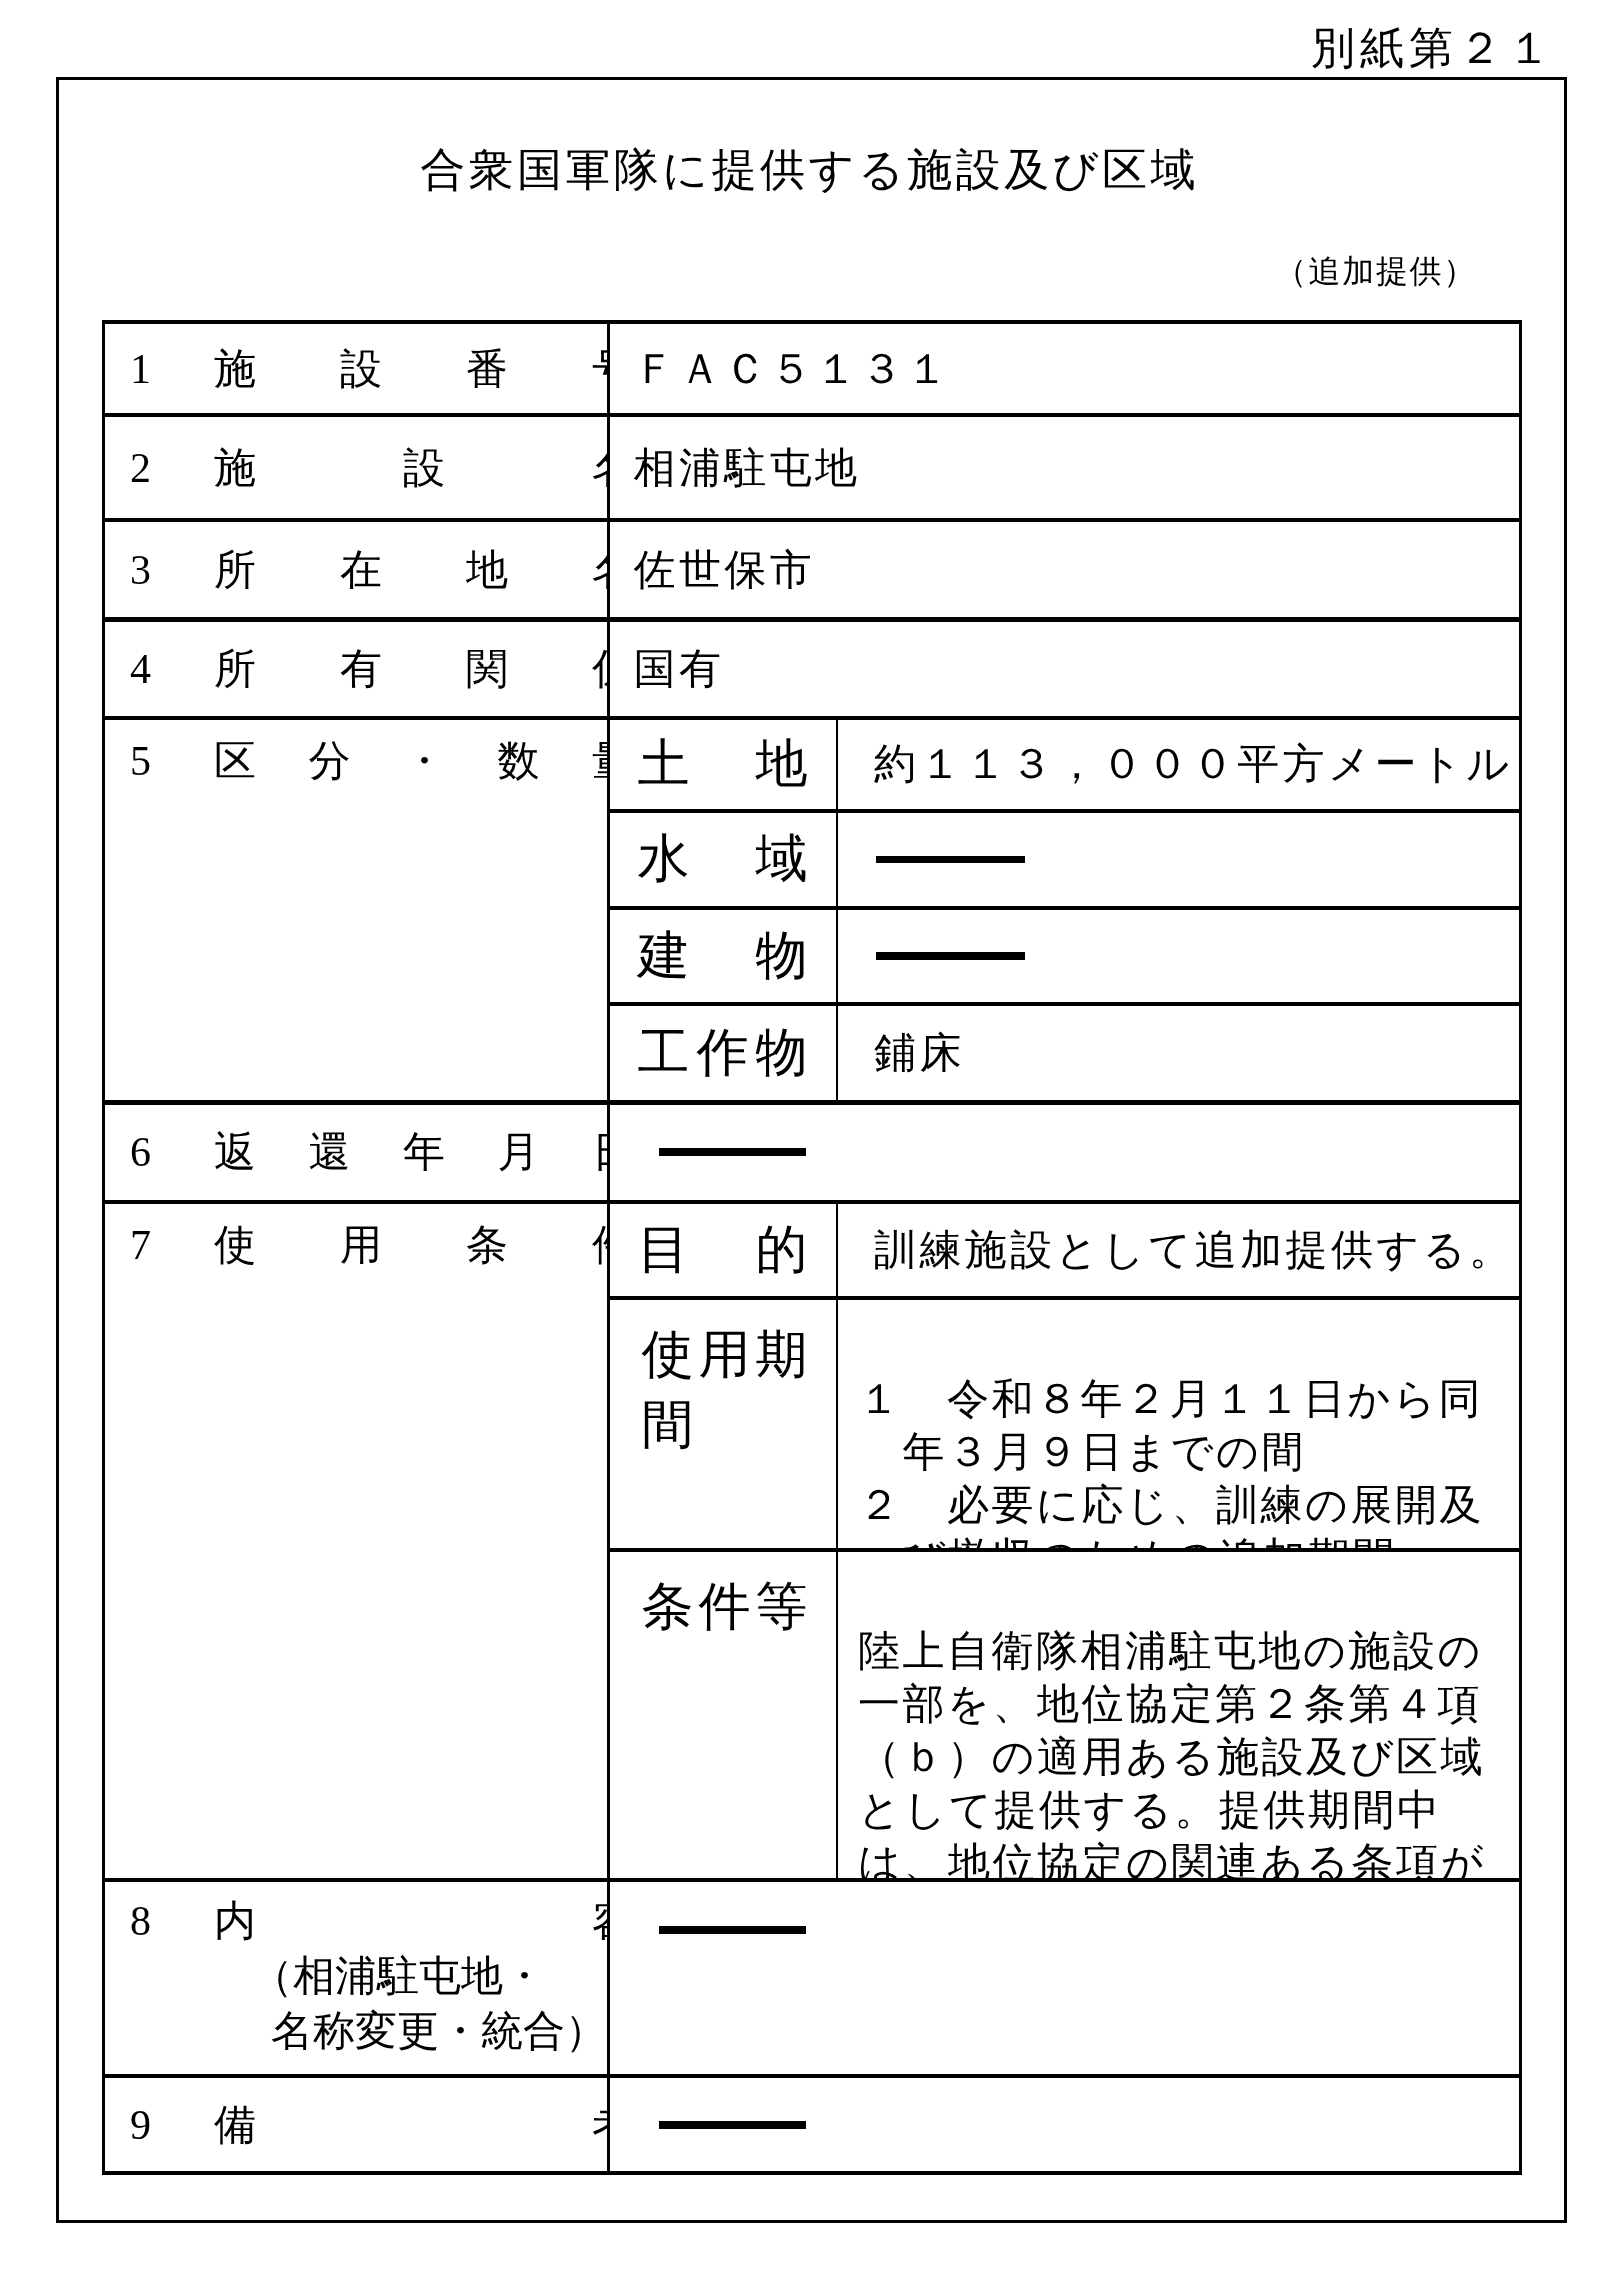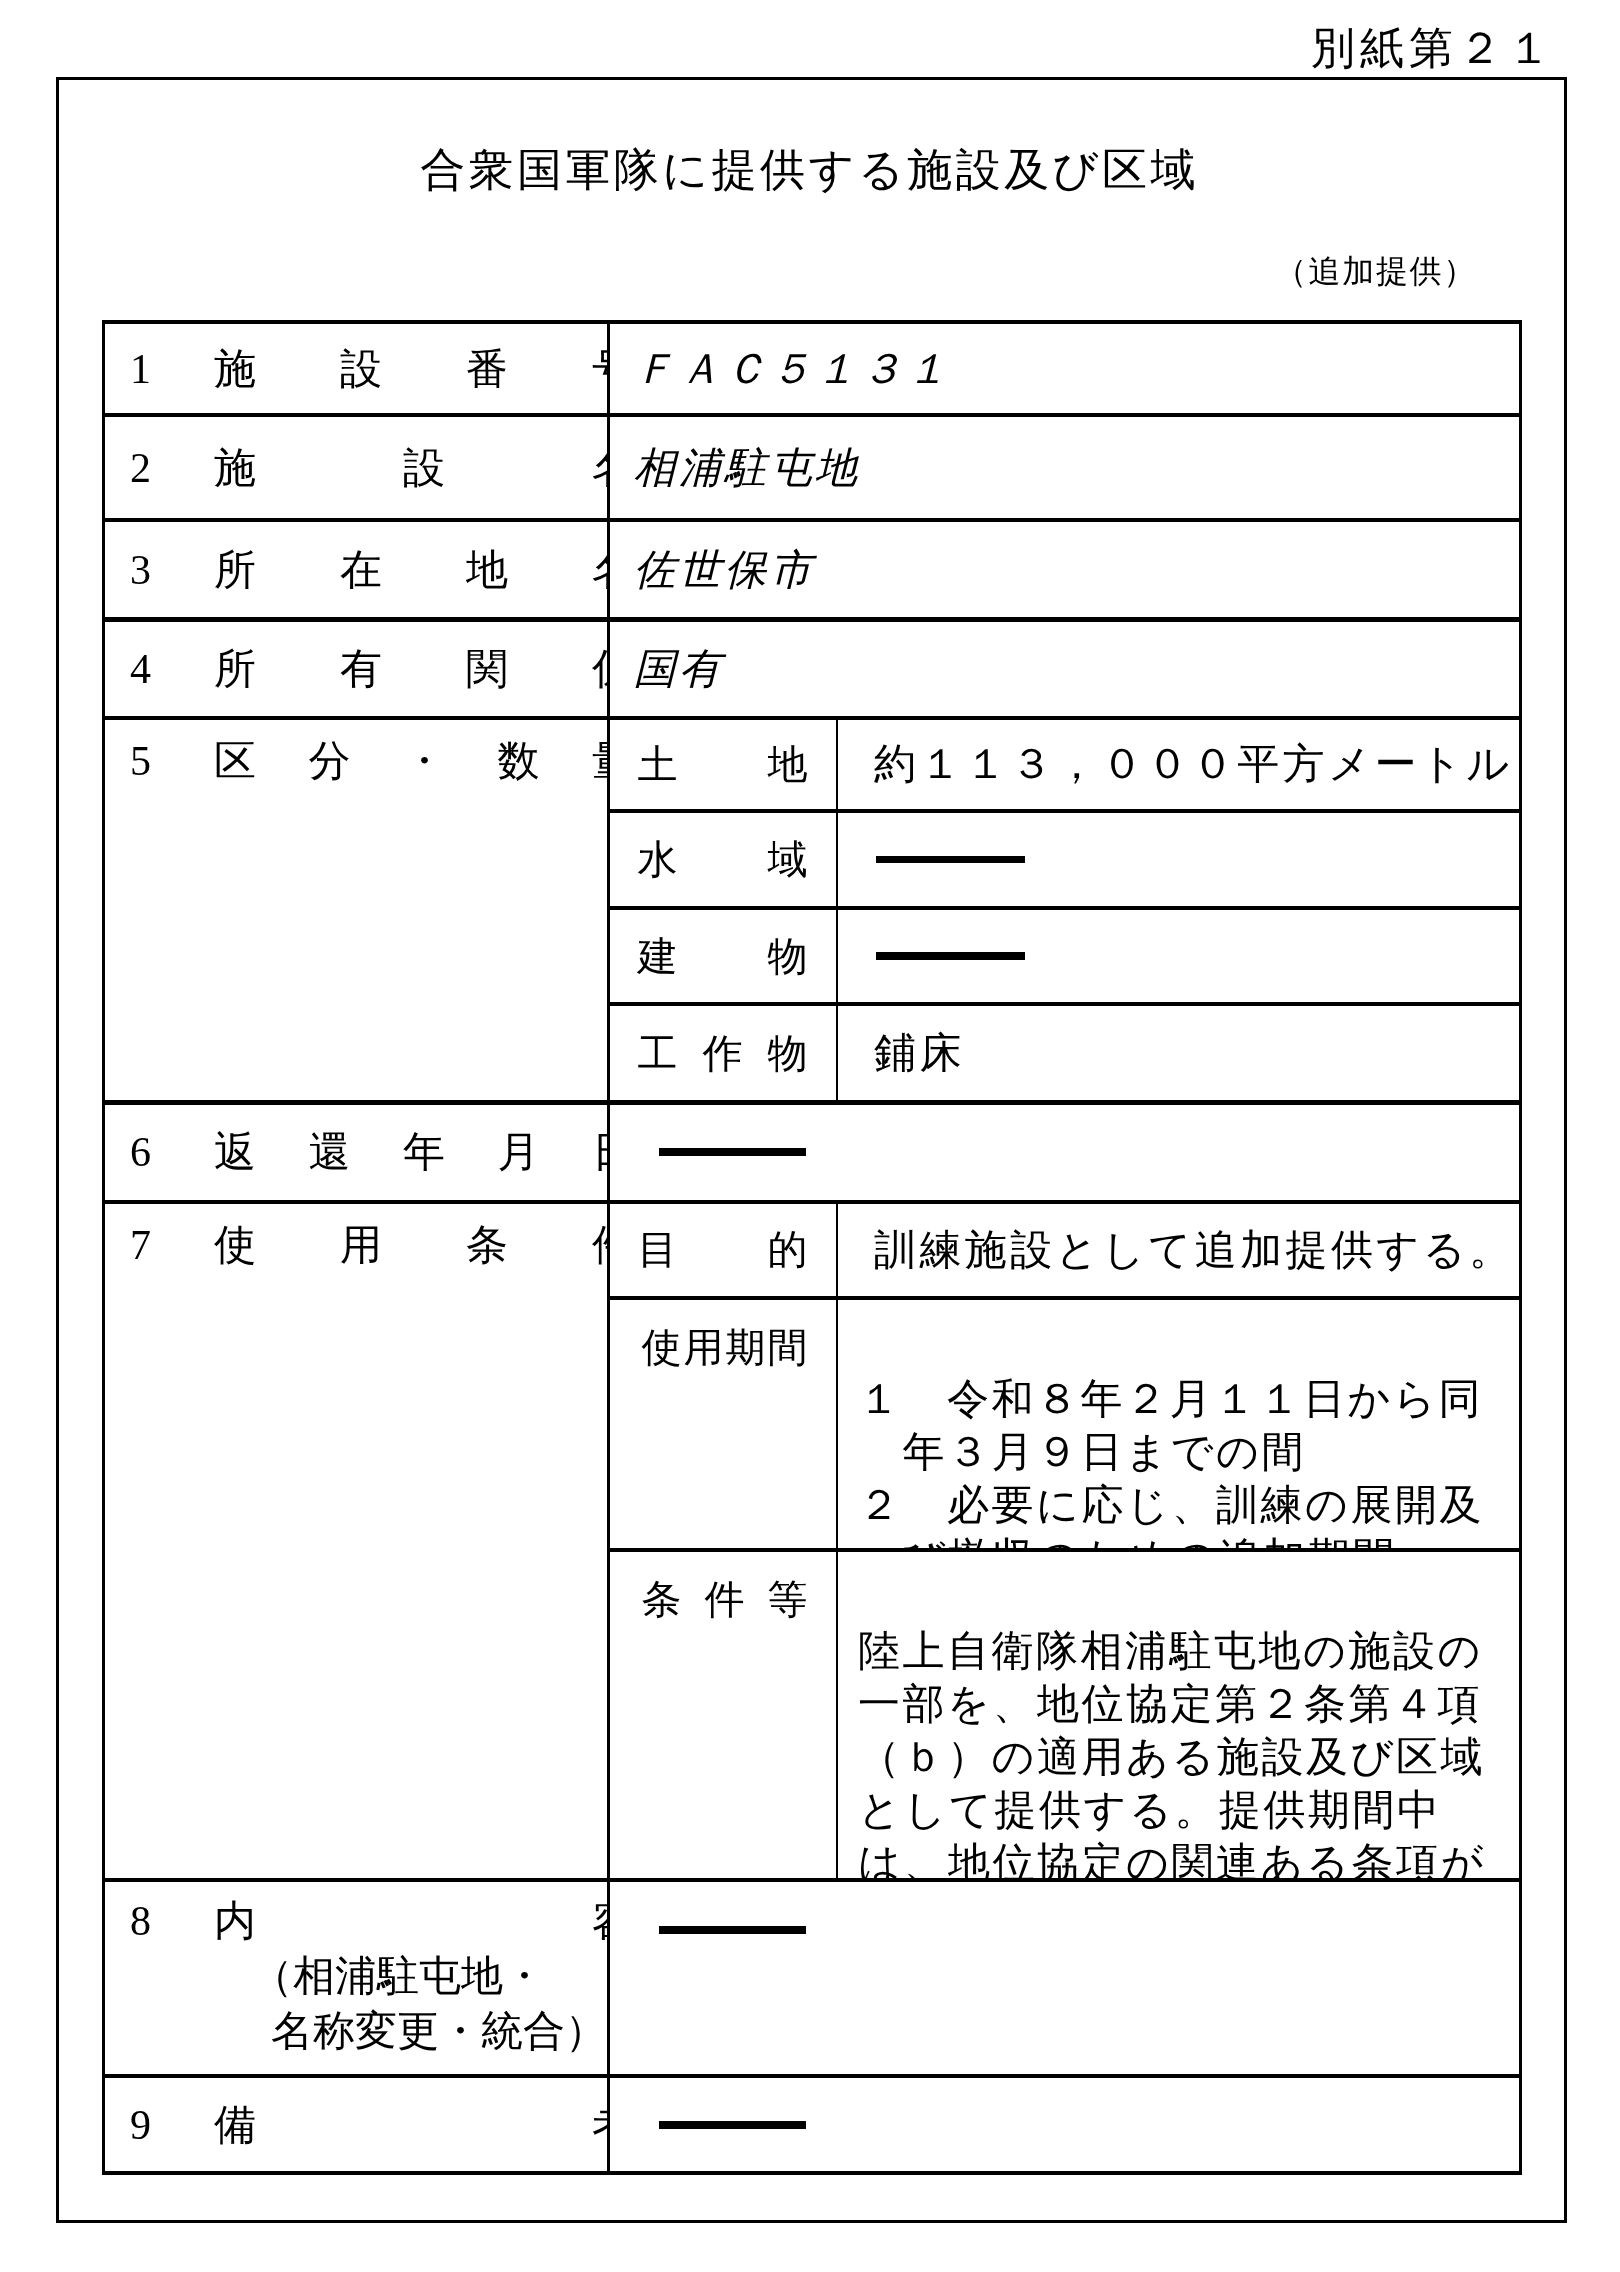--- a/index.html
+++ b/index.html
@@ -39,24 +39,24 @@
   }
   .cell{background:#fff;box-sizing:border-box;}
   
   .lcell{display:flex;align-items:center;}
   .lcell.top{align-items:flex-start;padding-top:13.4px;}
   .lline{display:flex;width:100%;align-items:baseline;}
   .num{flex:none;padding-left:25px;width:84px;box-sizing:content-box;}
   .spread{flex:none;width:420px;text-align:justify;text-align-last:justify;letter-spacing:0;}
   .span4{grid-row:5 / span 4;grid-column:1;}
   .span3{grid-row:10 / span 3;grid-column:1;}
-  .wide{grid-column:2 / span 2;font-style:italic;}
+  .wide{grid-column:2 / span 2;}
   
   .scell{display:flex;align-items:center;padding:0 28px;}
-  .scell .sspread{width:100%;text-align:justify;text-align-last:justify;font-size:40px;}
+  .scell .sspread{width:100%;text-align:justify;text-align-last:justify;font-size:52px;}
   .scell.top{align-items:flex-start;padding-top:20px;padding-left:32px;}
   
   .vcell{display:flex;align-items:center;padding-left:24px;letter-spacing:3.4px;white-space:nowrap;}
   .vcell.c3{padding-left:36px;}
   .vmulti{display:block;padding:20px 10px 0 20px;line-height:53px;letter-spacing:2.5px;white-space:pre-line;}
   
   .dashcell{display:flex;align-items:center;}
   .dash{display:block;width:147px;height:7.6px;background:#000;margin-left:49px;}
   .dash.sub{margin-left:38px;width:149px;}
   .dashcell.top{align-items:flex-start;padding-top:44px;}

